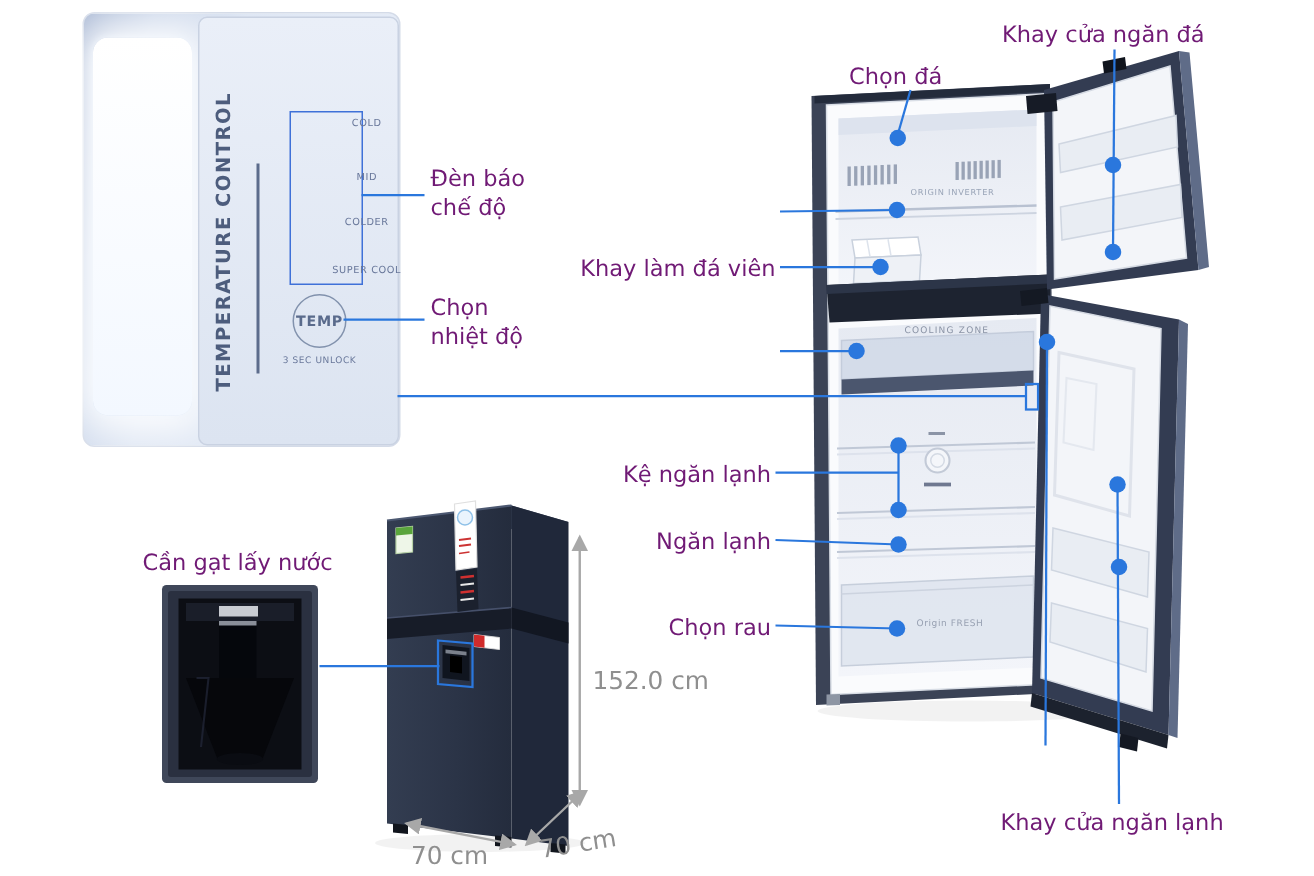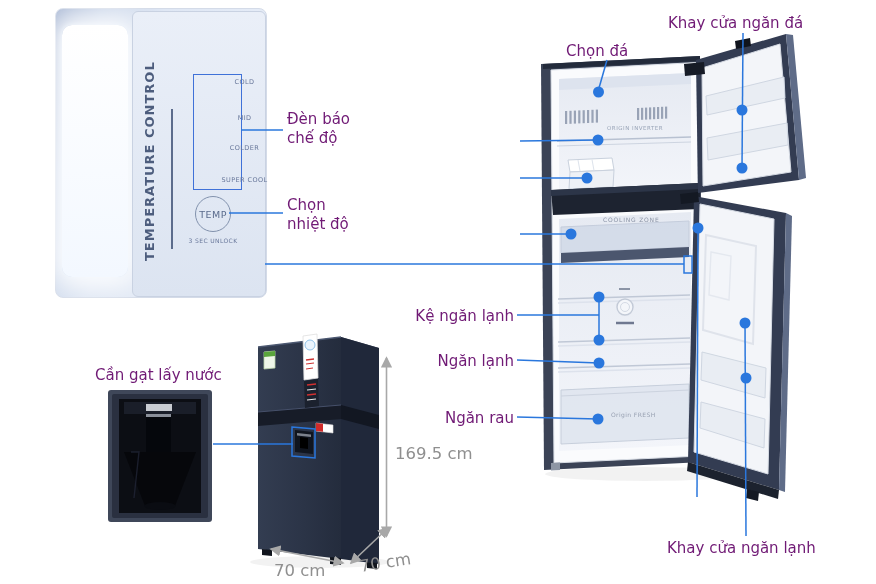--- a/index.html
+++ b/index.html
@@ -20,21 +20,21 @@
     background:linear-gradient(180deg,#eaeff8,#dce4f1);border:1px solid #c9d2e2;}
   #panel-title{position:absolute;left:86px;top:52px;height:200px;width:22px;
     writing-mode:vertical-rl;transform:rotate(180deg);
     font-size:13px;font-weight:bold;color:#4d5d7d;letter-spacing:1px;white-space:nowrap;}
   #panel-underline{position:absolute;left:115px;top:100px;width:2px;height:140px;background:#5c6c8c;}
   #mode-box{position:absolute;left:137px;top:65px;width:47px;height:114px;border:1.5px solid #3f71d8;}
   .mode{position:absolute;left:0;width:100%;text-align:center;font-size:6.5px;
     color:#68779a;letter-spacing:.4px;white-space:nowrap;margin-left:27px;}
   #temp-btn{position:absolute;left:139px;top:187px;width:34px;height:34px;border:1.6px solid #8292ad;
     border-radius:50%;display:flex;align-items:center;justify-content:center;
-    font-size:9.5px;font-weight:normal;color:#5a6b8c;letter-spacing:.5px;}
+    font-size:9.5px;font-weight:bold;color:#5a6b8c;letter-spacing:.5px;}
   #unlock-note{position:absolute;left:130px;top:228px;width:54px;text-align:center;
     font-size:6px;color:#68779a;letter-spacing:.4px;white-space:nowrap;}
   
   #art{position:absolute;left:0;top:0;z-index:2;}
   #art text{font-family:"DejaVu Sans","Liberation Sans",sans-serif;}
 </style>
 </head>
 <body>
 
 <div id="stage">
@@ -261,22 +261,23 @@
       <circle cx="745" cy="323" r="5.5"></circle>
       <circle cx="746" cy="378" r="5.5"></circle>
     </g>
   </svg>
 
   <div class="lbl" style="left:287px;top:110px;width:72px">Đèn báo chế độ</div>
   <div class="lbl" style="left:287px;top:196px;width:76px">Chọn nhiệt độ</div>
   <div class="lbl" style="left:95px;top:366px;width:160px">Cần gạt lấy nước</div>
   <div class="lbl" style="left:566px;top:42px">Chọn đá</div>
   <div class="lbl" style="left:668px;top:14px">Khay cửa ngăn đá</div>
+  <div class="lbl r" style="right:359px;top:170px;width:140px">Khay làm đá viên</div>
   <div class="lbl r" style="right:362px;top:307px;width:105px">Kệ ngăn lạnh</div>
   <div class="lbl r" style="right:362px;top:352px;width:90px">Ngăn lạnh</div>
-  <div class="lbl r" style="right:362px;top:409px;width:90px">Ngăn rau</div>
+  <div class="lbl r" style="right:362px;top:409px;width:90px">Chọn rau</div>
   <div class="lbl" style="left:667px;top:539px">Khay cửa ngăn lạnh</div>
 
-  <div class="dim" style="left:395px;top:444px">169.5 cm</div>
+  <div class="dim" style="left:395px;top:444px">152.0 cm</div>
   <div class="dim" style="left:274px;top:561px">70 cm</div>
   <div class="dim" style="left:360px;top:557px;transform:rotate(-9deg);transform-origin:left center">70 cm</div>
 
 </div>
 
 </body></html>

